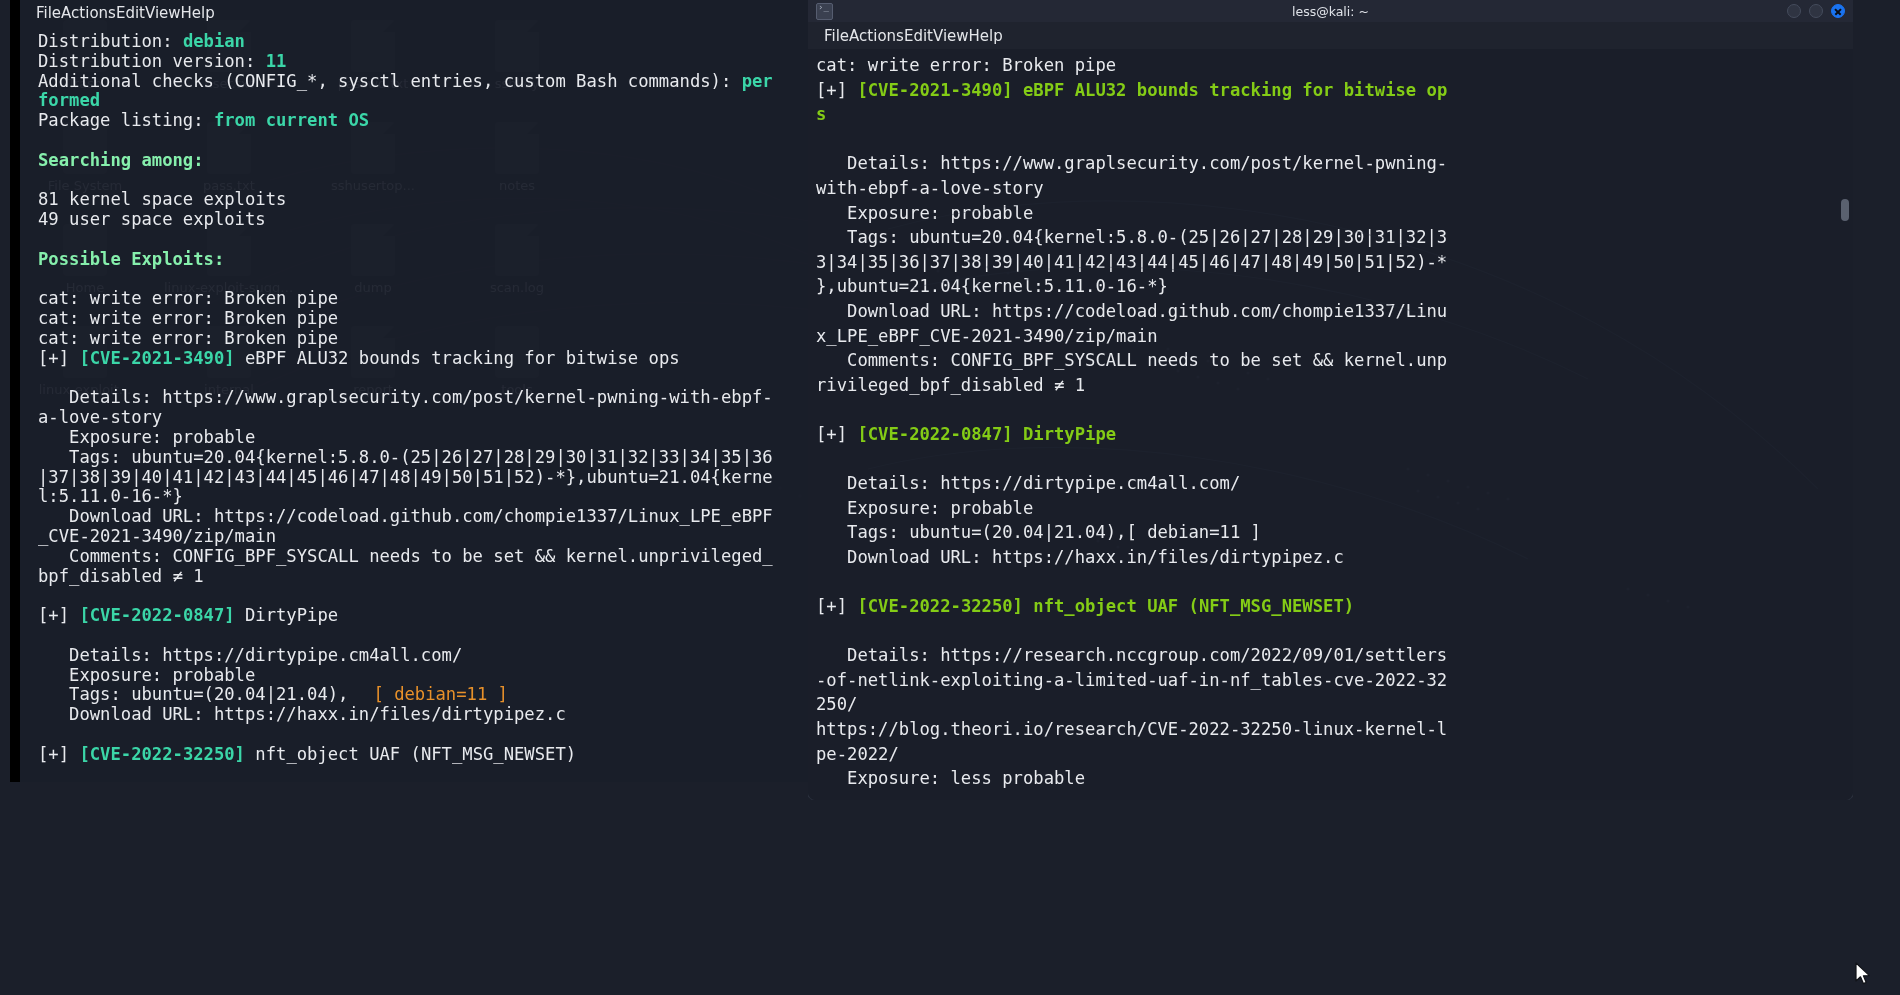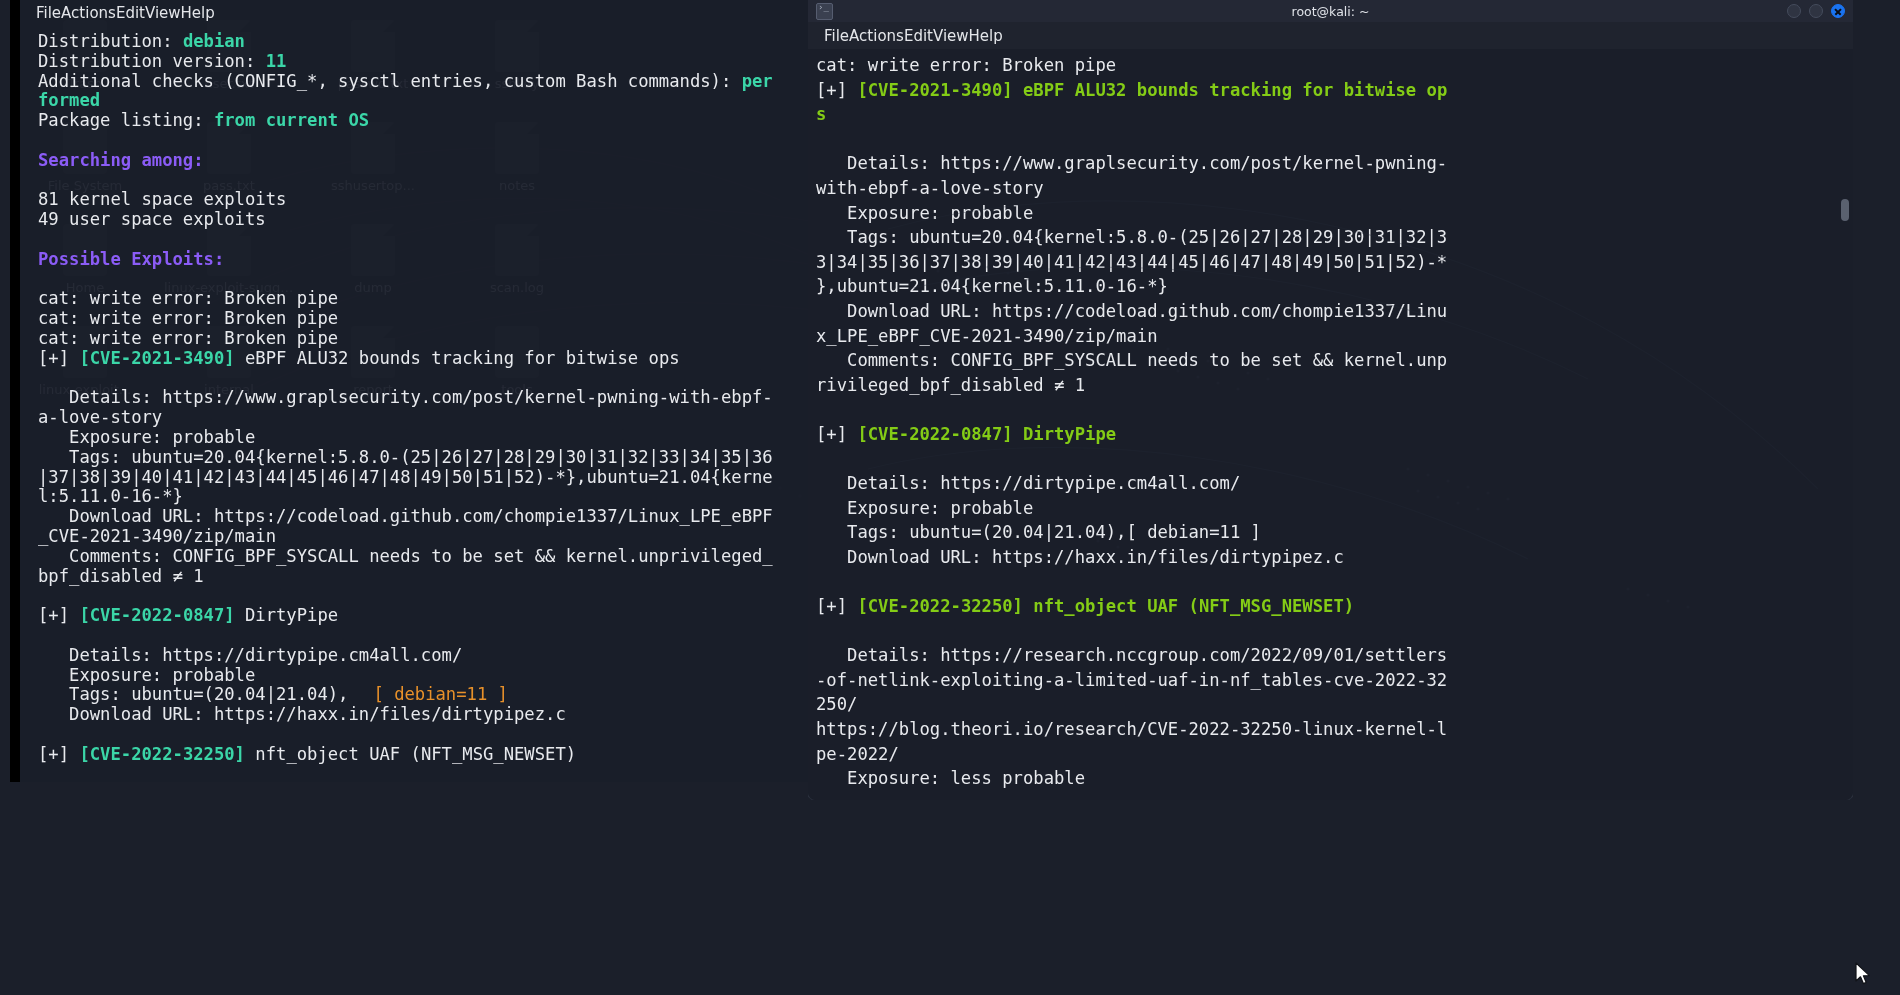--- a/index.html
+++ b/index.html
@@ -112,21 +112,21 @@
     font-family: "DejaVu Sans Mono", "Liberation Mono", monospace;
     white-space: pre;
     color: #e8eaee;
   }
   .screen .ln { display: block; }
 
   .c-white  { color: #e8eaee; }
   .c-greenb { color: #3bd6a8; font-weight: bold; }
   .c-red    { color: #84cc16; font-weight: bold; }
   .c-orange { color: #e8912a; margin-left: 25px; }
-  .c-bold   { font-weight: bold; color: #8b5cf6; }
+  .c-bold   { font-weight: bold; color: #86efac; }
 
   
   #term-left {
     left: 10px;
     top: 0px;
     width: 800px;
     height: 782px;
     border-left: 10px solid #000000;
   }
   #term-left .term-body { background: rgba(26, 30, 41, 0.90); }
@@ -398,21 +398,21 @@
         </div>
       <div class="screen" id="left-screen"><span class="ln"><span class="c-white">Distribution: </span><span class="c-greenb">debian</span></span><span class="ln"><span class="c-white">Distribution version: </span><span class="c-greenb">11</span></span><span class="ln"><span class="c-white">Additional checks (CONFIG_*, sysctl entries, custom Bash commands): </span><span class="c-greenb">per</span></span><span class="ln"><span class="c-greenb">formed</span></span><span class="ln"><span class="c-white">Package listing: </span><span class="c-greenb">from current OS</span></span><span class="ln">&nbsp;</span><span class="ln"><span class="c-bold">Searching among:</span></span><span class="ln">&nbsp;</span><span class="ln"><span class="c-white">81 kernel space exploits</span></span><span class="ln"><span class="c-white">49 user space exploits</span></span><span class="ln">&nbsp;</span><span class="ln"><span class="c-bold">Possible Exploits:</span></span><span class="ln">&nbsp;</span><span class="ln"><span class="c-white">cat: write error: Broken pipe</span></span><span class="ln"><span class="c-white">cat: write error: Broken pipe</span></span><span class="ln"><span class="c-white">cat: write error: Broken pipe</span></span><span class="ln"><span class="c-white">[+] </span><span class="c-greenb">[CVE-2021-3490]</span><span class="c-white"> eBPF ALU32 bounds tracking for bitwise ops</span></span><span class="ln">&nbsp;</span><span class="ln"><span class="c-white">   Details: https://www.graplsecurity.com/post/kernel-pwning-with-ebpf-</span></span><span class="ln"><span class="c-white">a-love-story</span></span><span class="ln"><span class="c-white">   Exposure: probable</span></span><span class="ln"><span class="c-white">   Tags: ubuntu=20.04{kernel:5.8.0-(25|26|27|28|29|30|31|32|33|34|35|36</span></span><span class="ln"><span class="c-white">|37|38|39|40|41|42|43|44|45|46|47|48|49|50|51|52)-*},ubuntu=21.04{kerne</span></span><span class="ln"><span class="c-white">l:5.11.0-16-*}</span></span><span class="ln"><span class="c-white">   Download URL: https://codeload.github.com/chompie1337/Linux_LPE_eBPF</span></span><span class="ln"><span class="c-white">_CVE-2021-3490/zip/main</span></span><span class="ln"><span class="c-white">   Comments: CONFIG_BPF_SYSCALL needs to be set &amp;&amp; kernel.unprivileged_</span></span><span class="ln"><span class="c-white">bpf_disabled ≠ 1</span></span><span class="ln">&nbsp;</span><span class="ln"><span class="c-white">[+] </span><span class="c-greenb">[CVE-2022-0847]</span><span class="c-white"> DirtyPipe</span></span><span class="ln">&nbsp;</span><span class="ln"><span class="c-white">   Details: https://dirtypipe.cm4all.com/</span></span><span class="ln"><span class="c-white">   Exposure: probable</span></span><span class="ln"><span class="c-white">   Tags: ubuntu=(20.04|21.04),</span><span class="c-orange">[ debian=11 ]</span></span><span class="ln"><span class="c-white">   Download URL: https://haxx.in/files/dirtypipez.c</span></span><span class="ln">&nbsp;</span><span class="ln"><span class="c-white">[+] </span><span class="c-greenb">[CVE-2022-32250]</span><span class="c-white"> nft_object UAF (NFT_MSG_NEWSET)</span></span></div>
     </div>
   </div>
 
   <div class="term" id="term-right">
     <div class="win">
 
       <div class="titlebar">
         <div class="tb-icon"></div>
-        <div class="tb-title">root@kali: ~</div>
+        <div class="tb-title">less@kali: ~</div>
         <div class="tb-btns">
           <div class="tb-btn"></div>
           <div class="tb-btn"></div>
           <div class="tb-btn close"></div>
         </div>
       </div>
 
       <div class="menubar" id="right-menubar">
           <span>File</span>
           <span>Actions</span>

